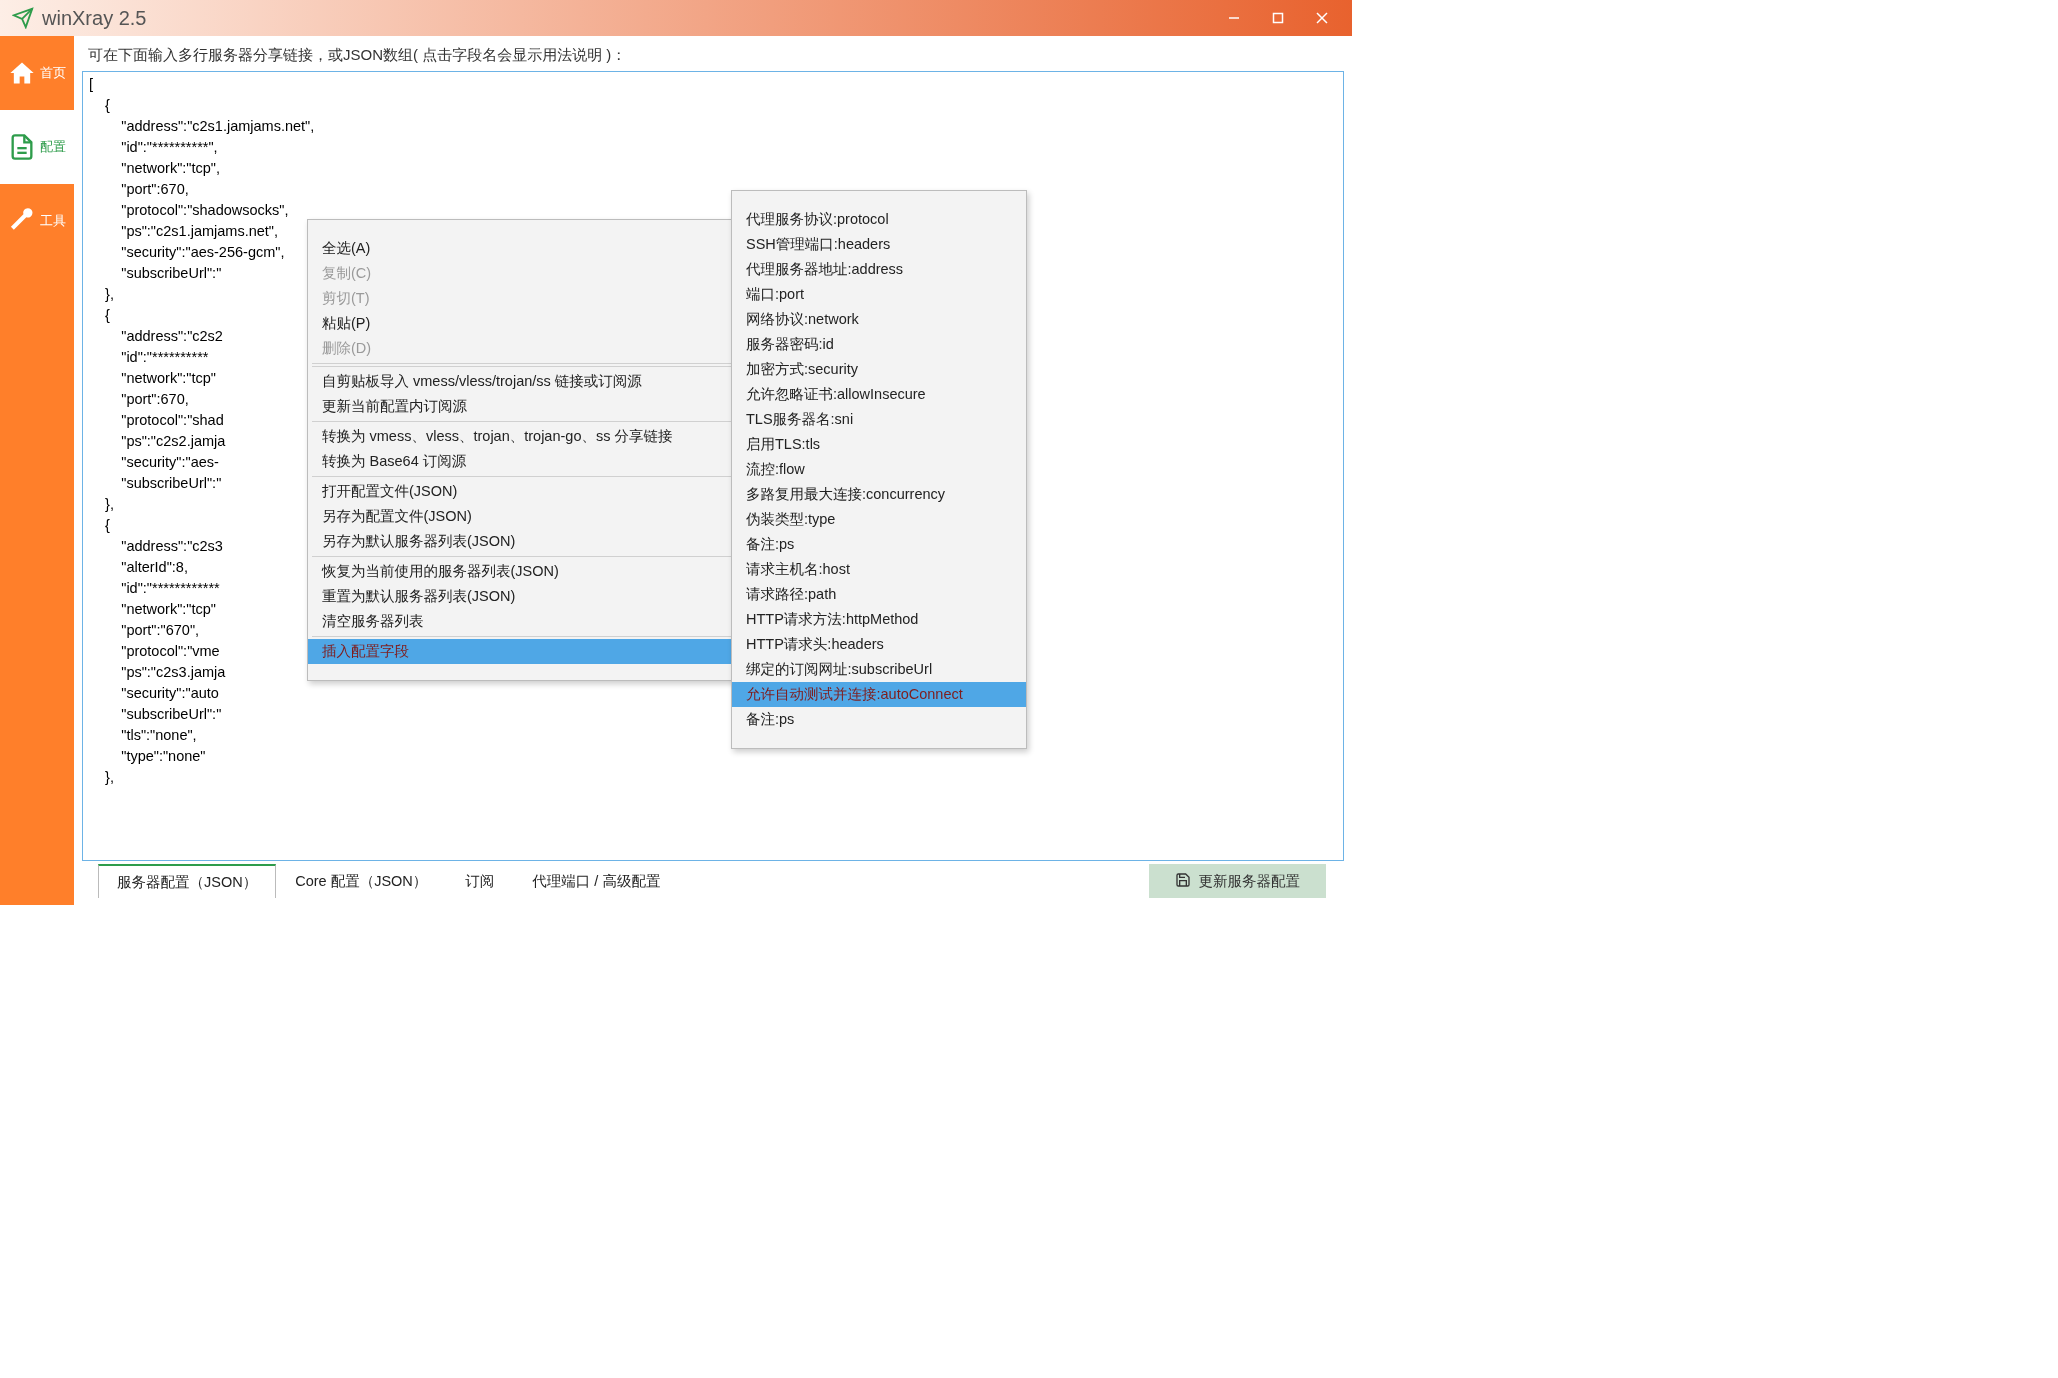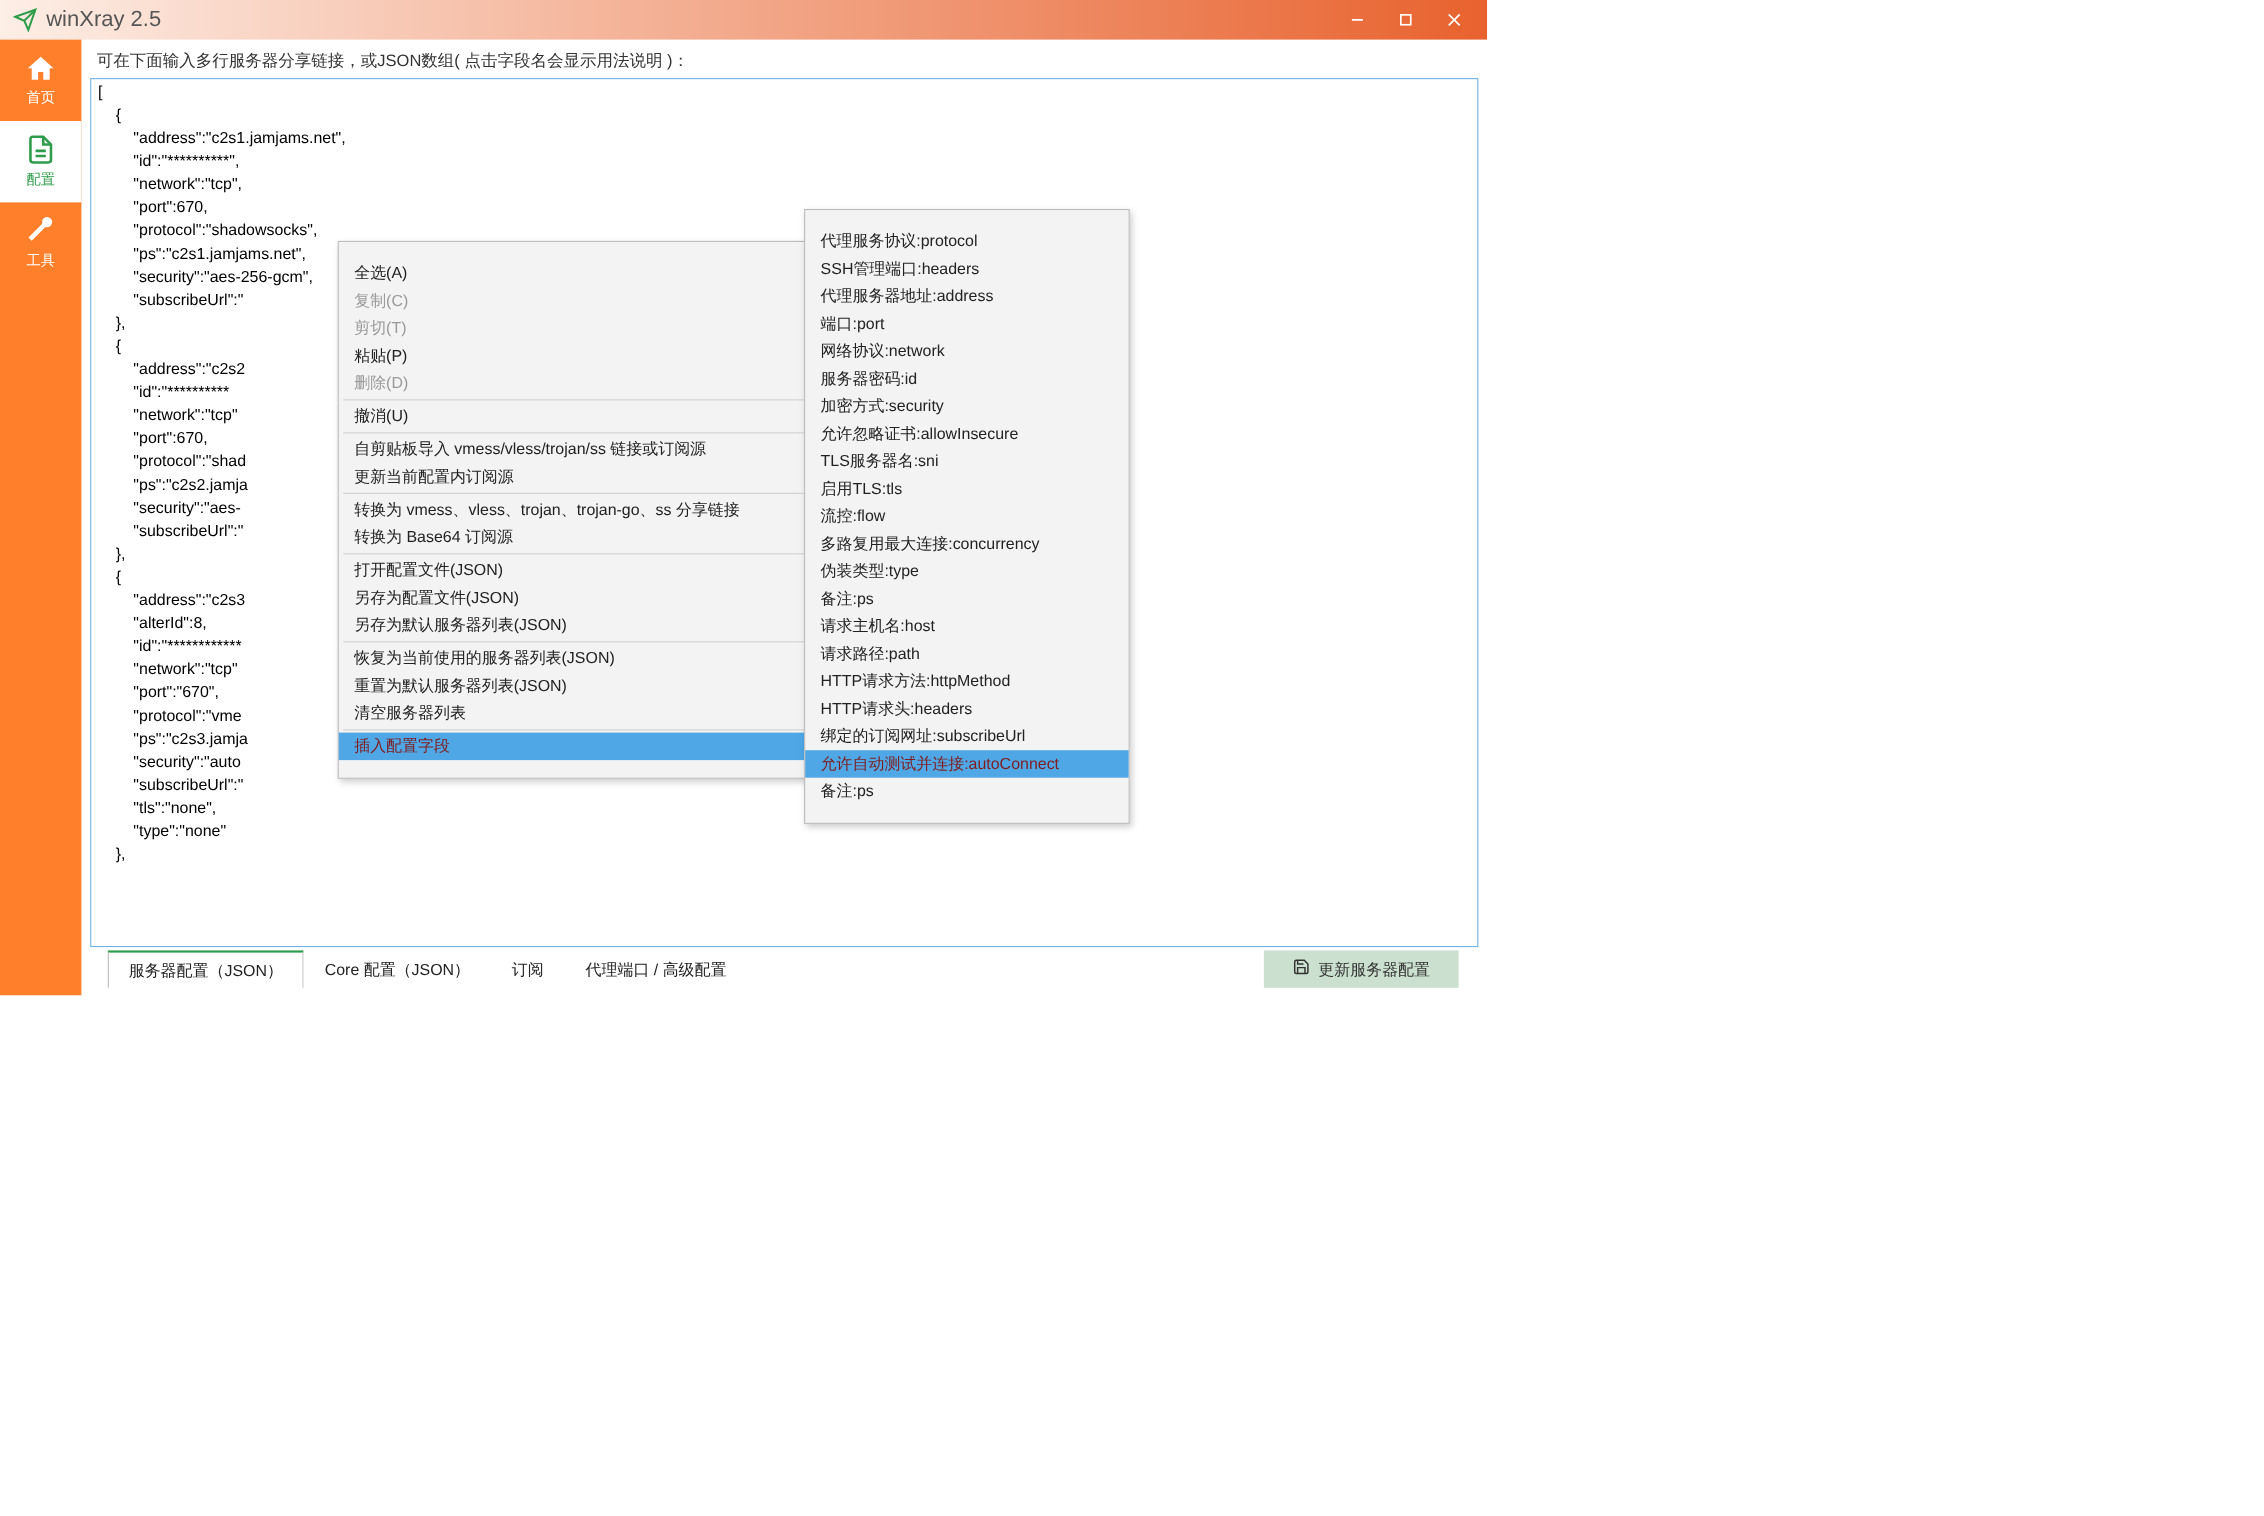--- a/index.html
+++ b/index.html
@@ -43,21 +43,21 @@
 }
 .sidebar {
   width: 74px;
   background: #ff7f2a;
   display: flex;
   flex-direction: column;
 }
 .sidebar .side-item {
   height: 74px;
   display: flex;
-  flex-direction: column;
+  flex-direction: row;
   align-items: center;
   justify-content: center;
   color: #fff;
   cursor: pointer;
   gap: 4px;
   font-size: 13px;
 }
 .sidebar .side-item.active {
   background: #fff;
   color: #2e9c4b;
@@ -291,21 +291,20 @@
     },</pre>
       </div>
 
       <div class="context-menu main-menu" id="main-menu">
           <div class="item">全选(A)</div>
           <div class="item disabled">复制(C)</div>
           <div class="item disabled">剪切(T)</div>
           <div class="item">粘贴(P)</div>
           <div class="item disabled">删除(D)</div>
           <div class="sep"></div>
-          <div class="item">撤消(U)</div>
           <div class="sep"></div>
           <div class="item">自剪贴板导入 vmess/vless/trojan/ss 链接或订阅源</div>
           <div class="item">更新当前配置内订阅源</div>
           <div class="sep"></div>
           <div class="item">转换为 vmess、vless、trojan、trojan-go、ss 分享链接</div>
           <div class="item">转换为 Base64 订阅源</div>
           <div class="sep"></div>
           <div class="item">打开配置文件(JSON)</div>
           <div class="item">另存为配置文件(JSON)</div>
           <div class="item">另存为默认服务器列表(JSON)</div>

